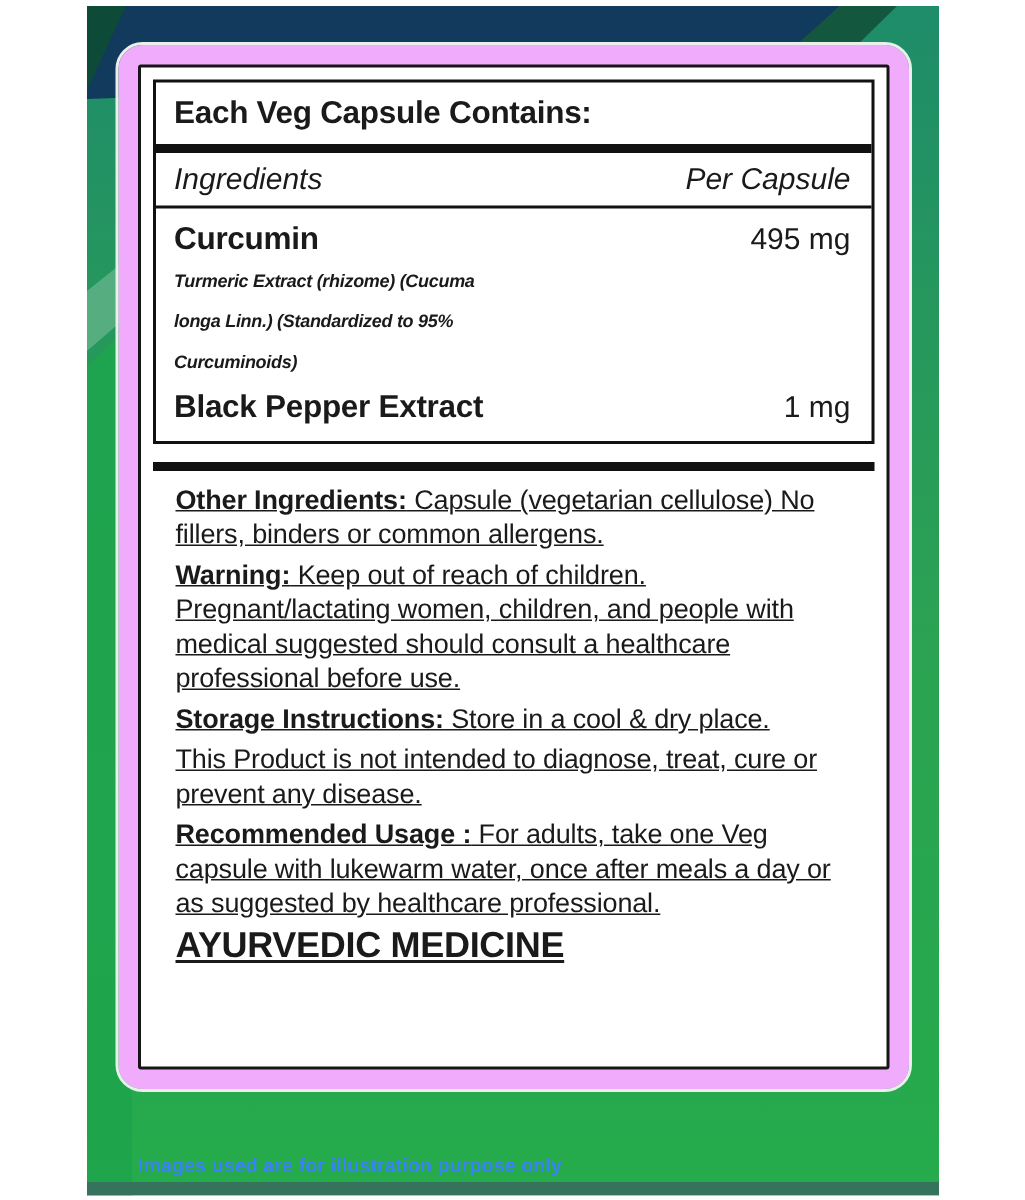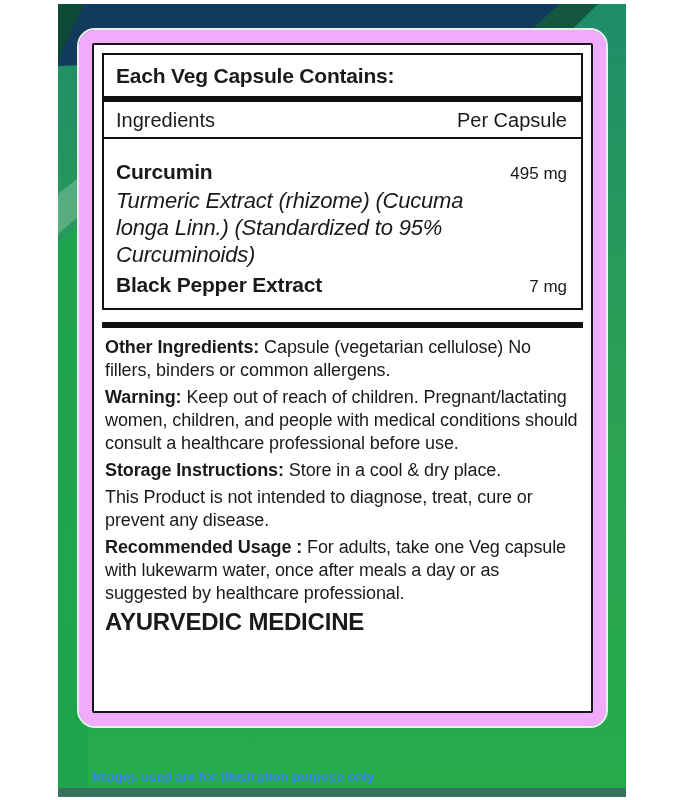--- a/index.html
+++ b/index.html
@@ -27,29 +27,30 @@
   .heading {
     font-weight:bold; font-size:21px; line-height:25px;
     padding:8px 12px 6px 12px; letter-spacing:-0.2px;
   }
   .thick-bar { height:6px; background:#111; margin-top:2px; }
   .thick-bar.bar2 { margin:12px 0 8px 0; }
   .cols {
     display:flex; justify-content:space-between; align-items:center;
     font-size:20px; line-height:24px; padding:6px 14px 5px 12px;
     border-bottom:2px solid #111;
+    font-style:italic;
   }
-  .items { padding:16px 14px 8px 12px; }
+  .items { padding:4px 14px 8px 12px; }
   .irow { display:flex; justify-content:space-between; align-items:baseline; line-height:27px; margin-top:3px; }
   .iname { font-weight:bold; font-size:21px; letter-spacing:-0.2px; }
-  .iamt  { font-size:17px; }
-  .idesc { font-style:italic; font-size:22px; line-height:27px; letter-spacing:-0.2px; }
+  .iamt  { font-size:20px; }
+  .idesc { font-style:italic; font-size:12px; line-height:27px; letter-spacing:-0.2px;font-weight:bold; }
   
   .paras { padding:0 1px 0 3px; font-size:18px; line-height:23px; letter-spacing:-0.1px; }
-  .paras p { margin:4px 0; }
+  .paras p { margin:4px 12px;text-decoration:underline; }
   .paras strong { font-weight:bold; }
   .paras .footer { font-weight:bold; font-size:24px; margin-top:5px; letter-spacing:-0.2px; }
   
   .disclaimer {
     position:absolute; left:34px; bottom:13px;
     color:#3b82f6; font-size:13px; font-weight:bold; letter-spacing:0.1px;
   }
 </style>
 </head>
 <body>
@@ -94,32 +95,32 @@
             <div class="idesc">
               <div>Turmeric Extract (rhizome) (Cucuma</div>
               <div>longa Linn.) (Standardized to 95%</div>
               <div>Curcuminoids)</div>
             </div>
           </div>
 
           <div class="item">
             <div class="irow">
               <span class="iname">Black Pepper Extract</span>
-              <span class="iamt">7 mg</span>
+              <span class="iamt">1 mg</span>
             </div>
           </div>
 
         </div>
       </div>
 
       <div class="thick-bar bar2"></div>
 
       <div class="paras">
         <p><strong>Other Ingredients:</strong><span> Capsule (vegetarian cellulose) No fillers, binders or common allergens.</span></p>
-        <p><strong>Warning:</strong><span> Keep out of reach of children. Pregnant/lactating women, children, and people with medical conditions should consult a healthcare professional before use.</span></p>
+        <p><strong>Warning:</strong><span> Keep out of reach of children. Pregnant/lactating women, children, and people with medical suggested should consult a healthcare professional before use.</span></p>
         <p><strong>Storage Instructions:</strong><span> Store in a cool &amp; dry place.</span></p>
         <p><strong></strong><span>This Product is not intended to diagnose, treat, cure or prevent any disease.</span></p>
         <p><strong>Recommended Usage :</strong><span> For adults, take one Veg capsule with lukewarm water, once after meals a day or as suggested by healthcare professional.</span></p>
         <p class="footer">AYURVEDIC MEDICINE</p>
       </div>
 
     </div>
   </div>
 
   <div class="disclaimer">Images used are for illustration purpose only</div>

